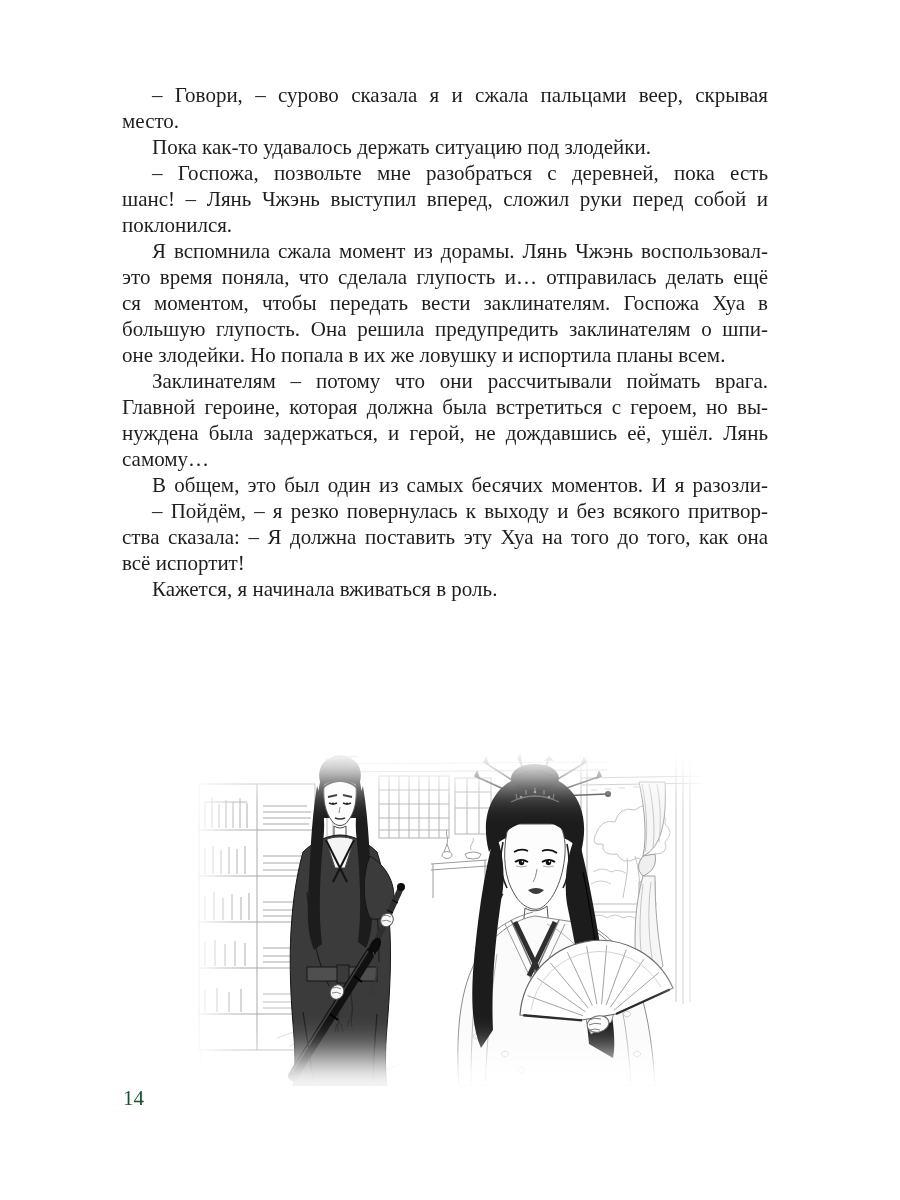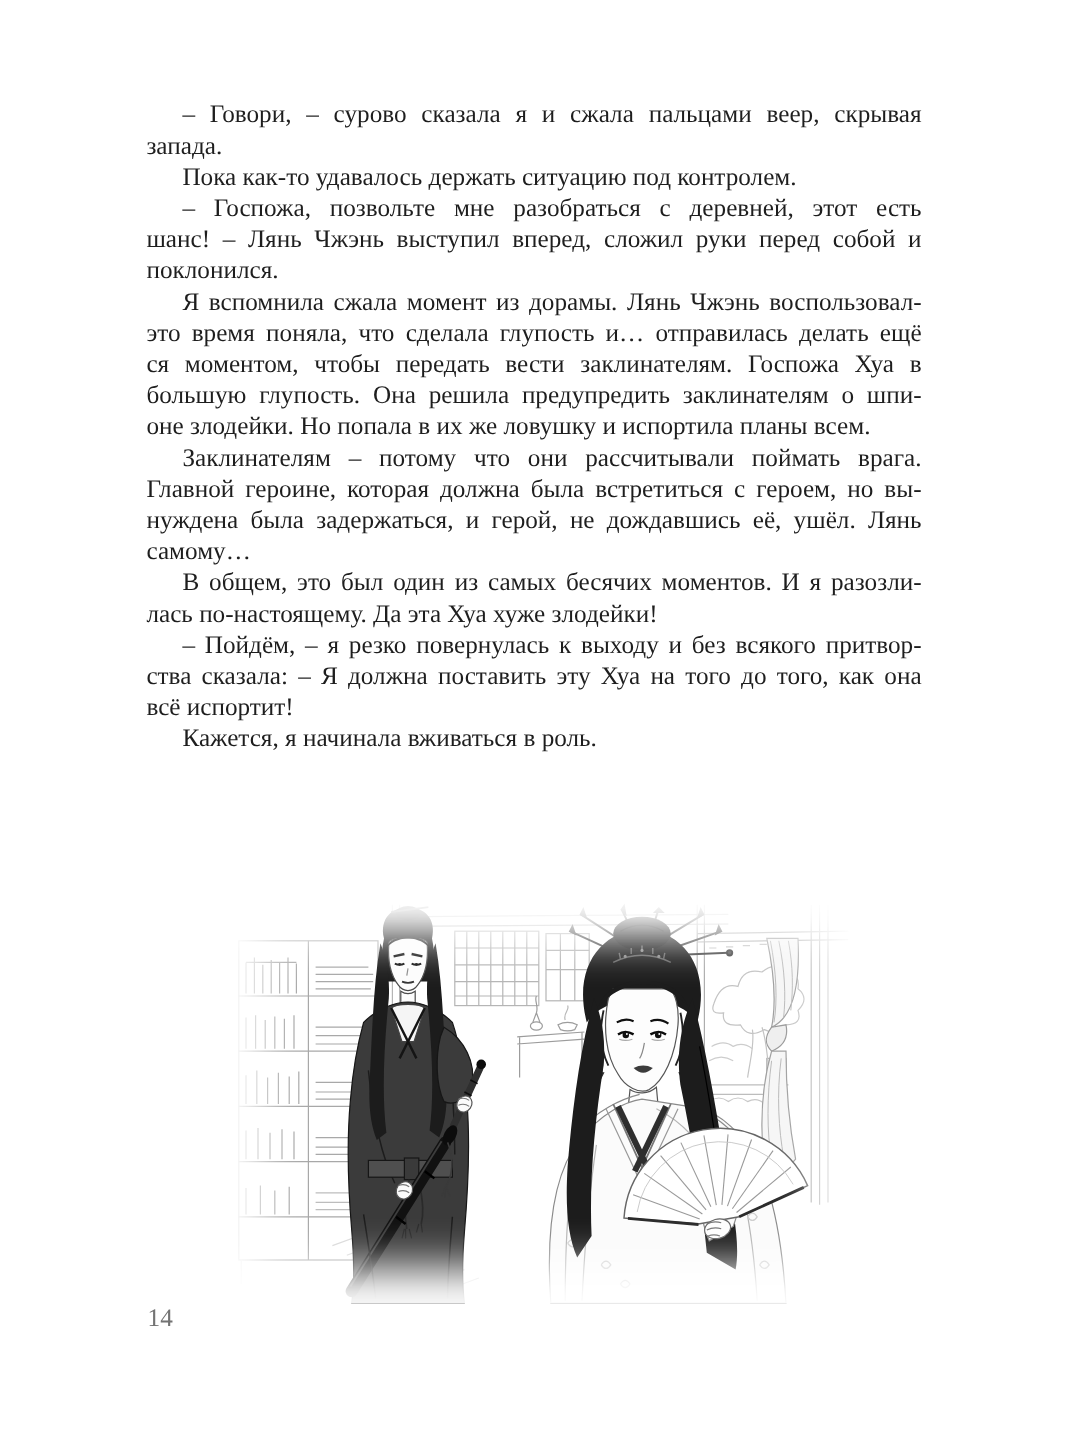--- a/index.html
+++ b/index.html
@@ -8,56 +8,55 @@
     font-family:"Liberation Serif","DejaVu Serif",serif;color:#1e1e1e;
   }
   .text-block{position:absolute;left:122px;top:82px;width:646px;font-size:21px;line-height:26px;}
   .para{margin:0;}
   .line{text-align:justify;text-align-last:justify;white-space:normal;}
   .line.last{text-align-last:left;}
   .line.first{text-indent:30px;}
   .illustration{position:absolute;left:187px;top:752px;width:528px;height:334px;}
   .illustration svg{width:100%;height:100%;display:block;}
   .vignette{position:absolute;inset:0;box-shadow:inset 0 0 36px 30px #ffffff;pointer-events:none;}
-  .page-number{position:absolute;left:123px;top:1086px;font-size:21px;color:#737373;}
+  .page-number{position:absolute;left:123px;top:1086px;font-size:21px;color:#14532d;}
 </style>
 </head>
 <body>
 
 <div class="page">
 
   <div class="text-block">
       <div class="para">
         <div class="line first">– Говори, – сурово сказала я и сжала пальцами веер, скрывая</div>
-        <div class="line last">запада.</div>
-      </div>
-      <div class="para">
-        <div class="line first last">Пока как-то удавалось держать ситуацию под контролем.</div>
-      </div>
-      <div class="para">
-        <div class="line first">– Госпожа, позвольте мне разобраться с деревней, этот есть</div>
+        <div class="line last">место.</div>
+      </div>
+      <div class="para">
+        <div class="line first last">Пока как-то удавалось держать ситуацию под злодейки.</div>
+      </div>
+      <div class="para">
+        <div class="line first">– Госпожа, позвольте мне разобраться с деревней, пока есть</div>
         <div class="line">шанс! – Лянь Чжэнь выступил вперед, сложил руки перед собой и</div>
         <div class="line last">поклонился.</div>
       </div>
       <div class="para">
         <div class="line first">Я вспомнила сжала момент из дорамы. Лянь Чжэнь воспользовал-</div>
         <div class="line">это время поняла, что сделала глупость и… отправилась делать ещё</div>
         <div class="line">ся моментом, чтобы передать вести заклинателям. Госпожа Хуа в</div>
         <div class="line">большую глупость. Она решила предупредить заклинателям о шпи-</div>
         <div class="line last">оне злодейки. Но попала в их же ловушку и испортила планы всем.</div>
       </div>
       <div class="para">
         <div class="line first">Заклинателям – потому что они рассчитывали поймать врага.</div>
         <div class="line">Главной героине, которая должна была встретиться с героем, но вы-</div>
         <div class="line">нуждена была задержаться, и герой, не дождавшись её, ушёл. Лянь</div>
         <div class="line last">самому…</div>
       </div>
       <div class="para">
         <div class="line first">В общем, это был один из самых бесячих моментов. И я разозли-</div>
-        <div class="line last">лась по-настоящему. Да эта Хуа хуже злодейки!</div>
       </div>
       <div class="para">
         <div class="line first">– Пойдём, – я резко повернулась к выходу и без всякого притвор-</div>
         <div class="line">ства сказала: – Я должна поставить эту Хуа на того до того, как она</div>
         <div class="line last">всё испортит!</div>
       </div>
       <div class="para">
         <div class="line first last">Кажется, я начинала вживаться в роль.</div>
       </div>
     </div>

